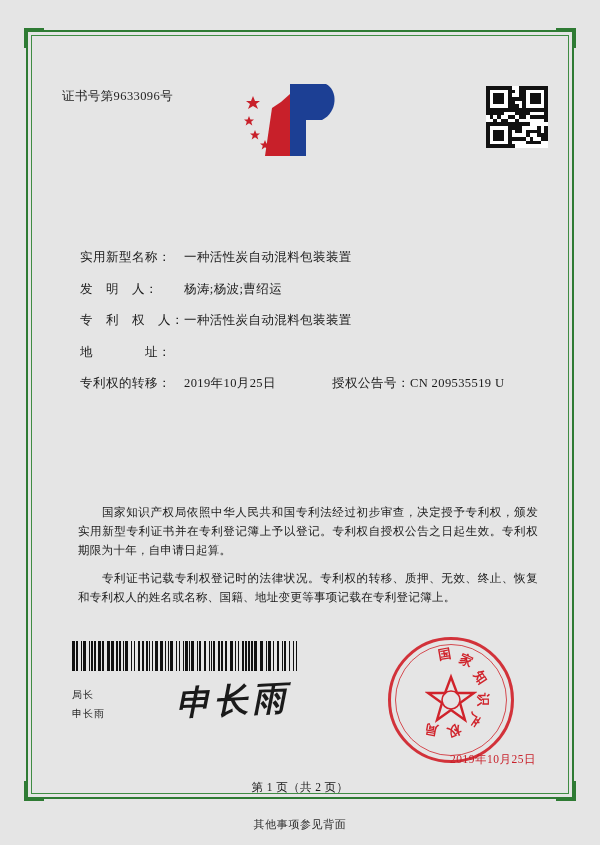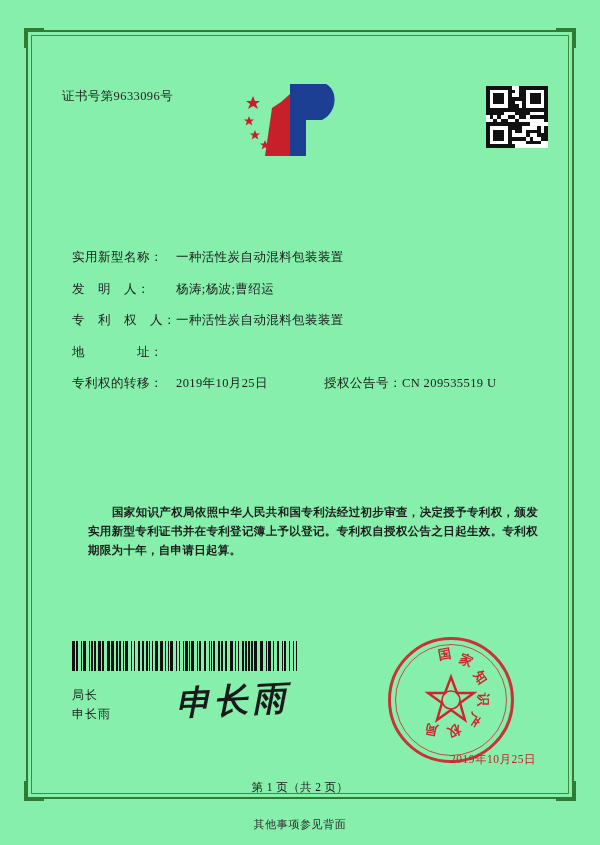--- a/index.html
+++ b/index.html
@@ -11,21 +11,21 @@
     height: 845px;
     background: #ffffff;
     font-family: "Liberation Serif", "DejaVu Serif", serif;
     color: #1b1b1b;
     overflow: hidden;
   }
   .page {
     position: relative;
     width: 600px;
     height: 845px;
-    background: #86efac;
+    background: #e5e5e5;
   }
   
   .border-outer {
     position: absolute;
     left: 26px;
     top: 30px;
     right: 26px;
     bottom: 46px;
     border: 2px solid #2f7b34;
     box-sizing: border-box;
@@ -115,46 +115,46 @@
   }
   .field-label {
     width: 86px;
     flex: 0 0 86px;
     color: #1b1b1b;
     letter-spacing: 0.5px;
   }
   .field-label.wide {
     width: 104px;
     flex: 0 0 104px;
+    margin-left: 8px;
   }
   .field-value {
     color: #1b1b1b;
     letter-spacing: 0.4px;
   }
   .field-row.dual .field-value {
     flex: 0 0 auto;
   }
   .spacer-mid {
     display: inline-block;
     width: 56px;
   }
   .label-inline {
     letter-spacing: 0.5px;
   }
 
   .paras {
     position: absolute;
-    left: 88px;
+    left: 78px;
     right: 62px;
     top: 503px;
     font-size: 11.5px;
     line-height: 19px;
     color: #1b1b1b;
     text-align: justify;
-    font-weight: bold;
   }
   .paras p {
     margin: 0 0 9px 0;
     text-indent: 24px;
     letter-spacing: 0.3px;
   }
 
   
   .barcode {
     position: absolute;
@@ -168,23 +168,24 @@
   .barcode i {
     display: block;
     background: #111;
     height: 100%;
   }
 
   .signature-block {
     position: absolute;
     left: 72px;
     top: 686px;
-    font-size: 12px;
+    font-size: 10px;
     line-height: 19px;
     letter-spacing: 1px;
+    font-family: Liberation Mono, monospace;
   }
   .handwriting {
     position: absolute;
     left: 176px;
     top: 678px;
     font-size: 34px;
     font-family: "DejaVu Serif", "Liberation Serif", serif;
     font-style: italic;
     font-weight: bold;
     color: #1a1a1a;
@@ -610,20 +611,21 @@
       <span class="field-label wide">专利权的转移：</span>
       <span class="field-value">2019年10月25日</span>
       <span class="spacer-mid"></span>
       <span class="label-inline">授权公告号：</span>
       <span class="field-value">CN 209535519 U</span>
     </div>
   </div>
 
   <div class="paras">
     <p>国家知识产权局依照中华人民共和国专利法经过初步审查，决定授予专利权，颁发实用新型专利证书并在专利登记簿上予以登记。专利权自授权公告之日起生效。专利权期限为十年，自申请日起算。</p>
+    <p>专利证书记载专利权登记时的法律状况。专利权的转移、质押、无效、终止、恢复和专利权人的姓名或名称、国籍、地址变更等事项记载在专利登记簿上。</p>
   </div>
 
   <div class="barcode" id="barcode">
       <i style="width: 3px; margin-right: 1px;"></i>
       <i style="width: 2px; margin-right: 3px;"></i>
       <i style="width: 1px; margin-right: 1px;"></i>
       <i style="width: 3px; margin-right: 3px;"></i>
       <i style="width: 1px; margin-right: 1px;"></i>
       <i style="width: 2px; margin-right: 1px;"></i>
       <i style="width: 2px; margin-right: 2px;"></i>

